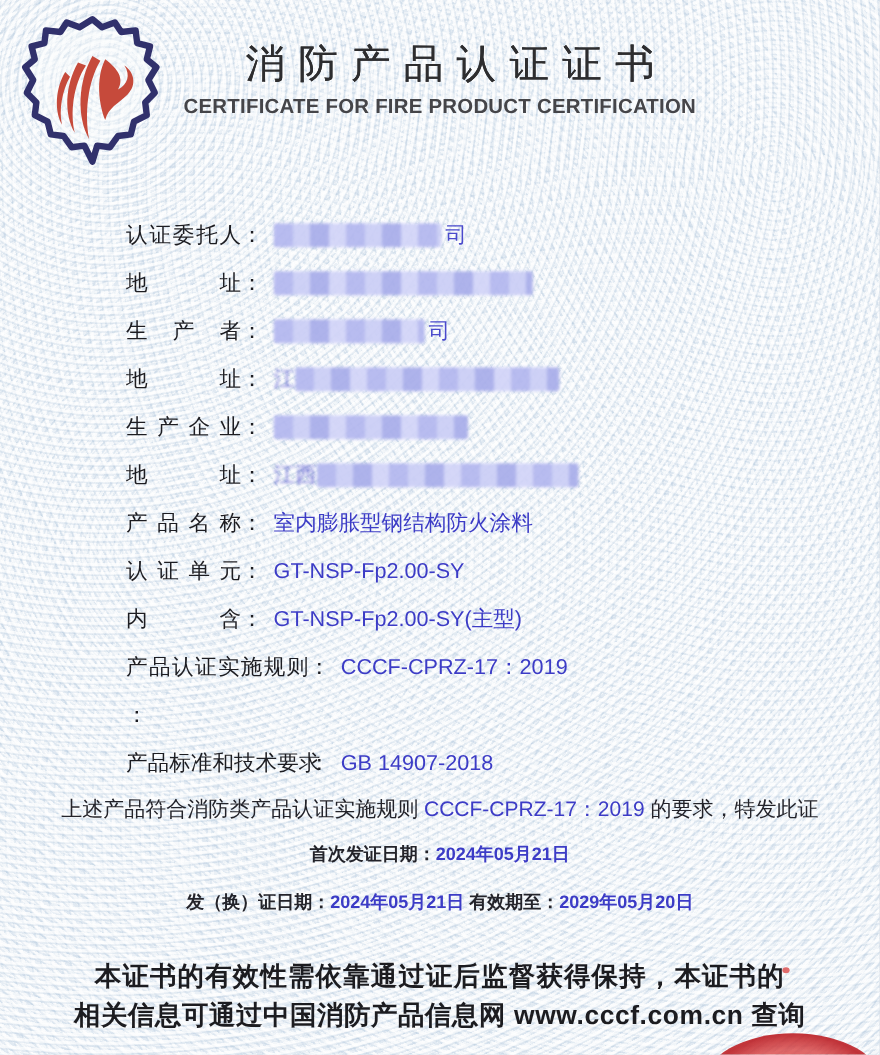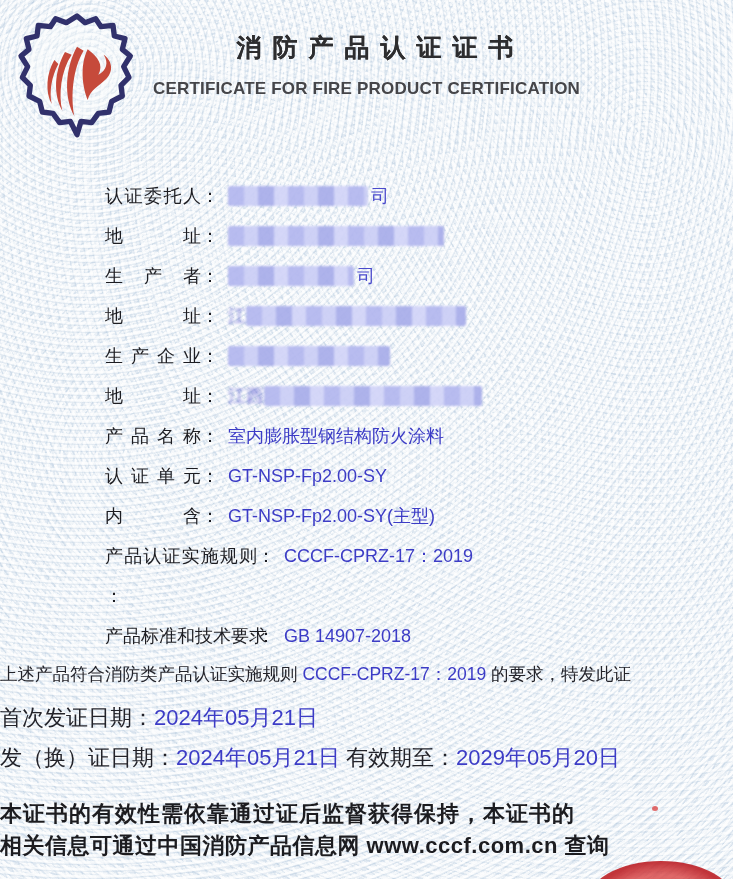--- a/index.html
+++ b/index.html
@@ -18,21 +18,21 @@
       repeating-radial-gradient(circle at 22% 52%, rgba(255,255,255,.55) 0 2px, rgba(174,196,218,.18) 3px 4px, transparent 4px 7px),
       repeating-radial-gradient(circle at 72% 78%, rgba(255,255,255,.55) 0 2px, rgba(174,196,218,.18) 3px 4px, transparent 4px 8px),
       repeating-radial-gradient(circle at 50% 32%, rgba(255,255,255,.45) 0 2px, rgba(174,196,218,.15) 3px 5px, transparent 5px 9px);
   }
 
   .logo { position:absolute; left:8px; top:12px; width:138px; height:128px; }
 
   .title {
     position:absolute; left:0; right:0; top:31px;
     text-align:center;
-    font-size:25px; font-weight:bold; letter-spacing:11px;
+    font-size:33px; font-weight:normal; letter-spacing:11px;
     color:#2d2d2f;
     text-shadow:0 0 .5px #2d2d2f;
     padding-left:28px;
   }
   .subtitle {
     position:absolute; left:0; right:0; top:79px;
     text-align:center;
     font-size:17px; font-weight:bold; letter-spacing:.2px;
     color:#454549;
   }
@@ -56,24 +56,24 @@
     display:inline-block; width:96px;
     font-size:18px; color:#1d1d22;
     text-align:justify; text-align-last:justify;
   }
   .lbl.long { width:152px; }
   .colon { font-size:18px; color:#1d1d22; margin-right:9px; }
   .val { font-size:18px; color:#3c3cc6; }
   .ghost { color:#5b5bd0; filter:blur(1.4px); opacity:.85; font-size:18px; }
   .tail { color:#4a4acc; filter:blur(.4px); font-size:18px; margin-left:3px; }
 
-  .cline { position:absolute; left:0; right:0; text-align:left; white-space:nowrap; }
+  .cline { position:absolute; left:0; right:0; text-align:center; white-space:nowrap; }
   .statement { top:662px; font-size:17.5px; color:#23232a; }
   .statement .blue, .dates .blue { color:#3c3cc6; }
-  .dates { font-size:22px; color:#23232a; }
+  .dates { font-size:15px; color:#23232a;font-weight:bold; }
   .d1 { top:703px; } .d2 { top:743px; }
   .note { top:779px; font-size:16px; color:#4d4d52; letter-spacing:1px; }
   .bold1 { top:799px; font-size:22px; font-weight:bold; color:#1c1c20; letter-spacing:1px; }
   .bold2 { top:831px; font-size:22px; font-weight:bold; color:#1c1c20; letter-spacing:.5px; }
 
   .seal {
     position:absolute; left:586px; top:861px; width:150px; height:86px;
     border-radius:50%;
     background:radial-gradient(ellipse at 50% 60%, rgba(215,62,62,.78) 52%, rgba(188,34,40,.92) 70%, rgba(210,60,60,.7) 100%);
     filter:blur(.5px);

